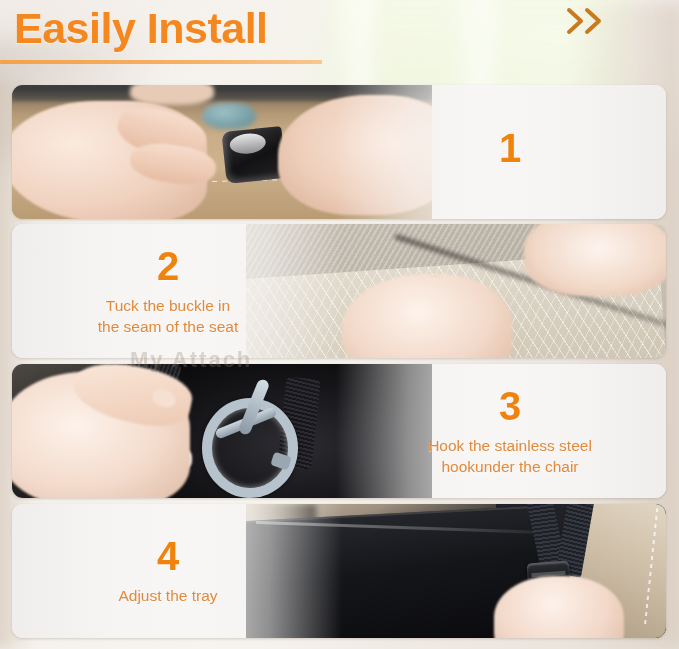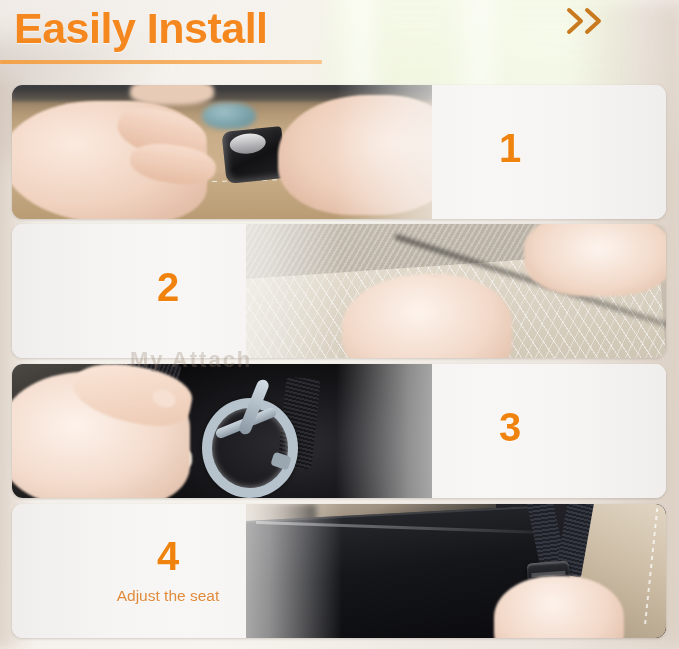--- a/index.html
+++ b/index.html
@@ -530,20 +530,22 @@
         <div class="clip-a"></div>
         <div class="clip-b"></div>
         <div class="strap-bit"></div>
         <div class="hand-low"></div>
         <div class="hand-high"></div>
       </div>
     </div>
     <div class="fade to-left"></div>
     <div class="caption at-left">
       <div class="step-number">2</div>
+      <div class="step-text">Tuck the buckle in
+the seam of the seat</div>
     </div>
   </div>
 
   <div class="card card-3">
     <div class="photo left">
       <div class="ph p3">
         <div class="wall"></div>
         <div class="cavity"></div>
         <div class="strap-b"></div>
         <div class="hook">
@@ -555,20 +557,22 @@
         <div class="white-bit"></div>
         <div class="strap-a"></div>
         <div class="hand3"></div>
         <div class="thumb3"></div>
         <div class="nail3"></div>
       </div>
     </div>
     <div class="fade to-right"></div>
     <div class="caption at-right">
       <div class="step-number">3</div>
+      <div class="step-text">Hook the stainless steel
+hookunder the chair</div>
     </div>
   </div>
 
   <div class="card card-4">
     <div class="photo right">
       <div class="ph p4">
         <div class="left-dark"></div>
         <div class="tray-right"></div>
         <div class="tray"></div>
         <div class="tray-edge"></div>
@@ -576,17 +580,17 @@
         <div class="seat4-stitch"></div>
         <div class="strap-v1"></div>
         <div class="strap-v2"></div>
         <div class="buckle4"></div>
         <div class="hand4"></div>
       </div>
     </div>
     <div class="fade to-left"></div>
     <div class="caption at-left">
       <div class="step-number">4</div>
-      <div class="step-text">Adjust the seat</div>
+      <div class="step-text">Adjust the tray</div>
     </div>
   </div>
 
 </div>
 
 </body></html>

